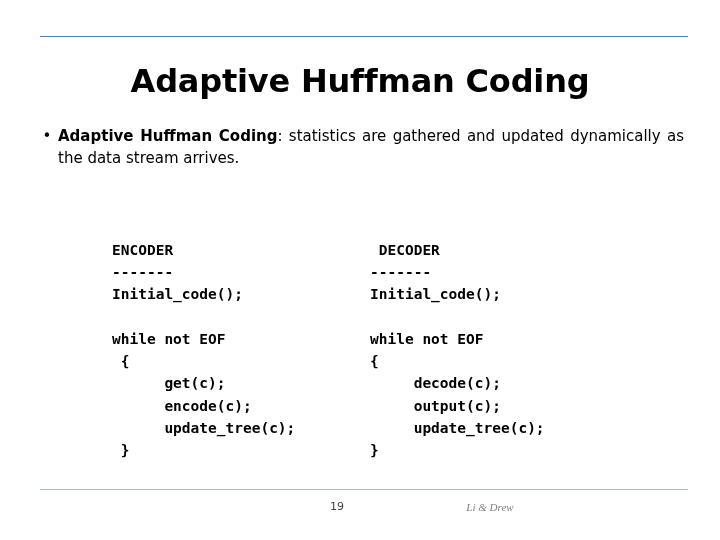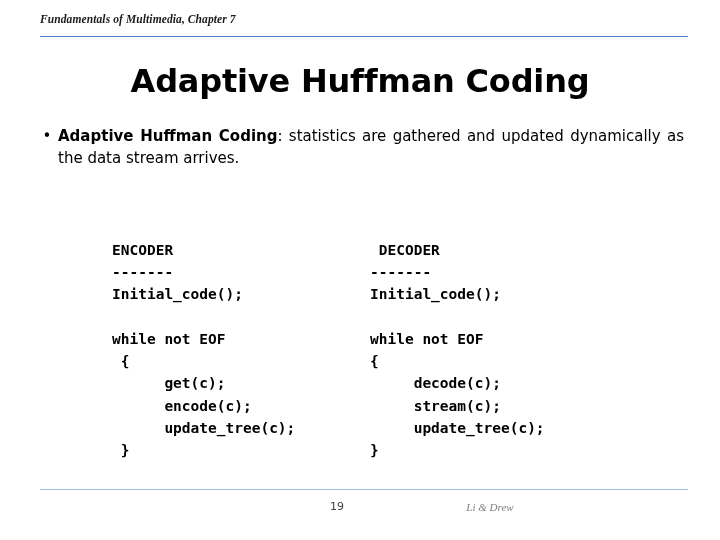--- a/index.html
+++ b/index.html
@@ -130,21 +130,20 @@
     font-style: italic;
     font-size: 11px;
     color: #808080;
   }
 </style>
 </head>
 <body>
 
 <div class="slide">
 
-  <div class="header-text">Fundamentals of Multimedia, Chapter 7</div>
   <div class="header-rule"></div>
 
   <div class="slide-title">Adaptive Huffman Coding</div>
 
   <div class="bullet-block">
     <div class="bullet-row">
       <span class="bullet-mark">•</span>
       <span class="bullet-body"><b>Adaptive Huffman Coding</b><span>: statistics are gathered and updated dynamically as the data stream arrives.</span></span>
     </div>
   </div>
@@ -161,21 +160,21 @@
       encode(c);
       update_tree(c);
  }</div>
       <div class="code-col-right"> DECODER
 -------
 Initial_code();
 
 while not EOF
 {
      decode(c);
-     stream(c);
+     output(c);
      update_tree(c);
 }</div>
     </div>
   </div>
 
   <div class="footer-rule"></div>
   <div class="page-number">19</div>
   <div class="footer-credit">Li &amp; Drew</div>
 
 </div>

